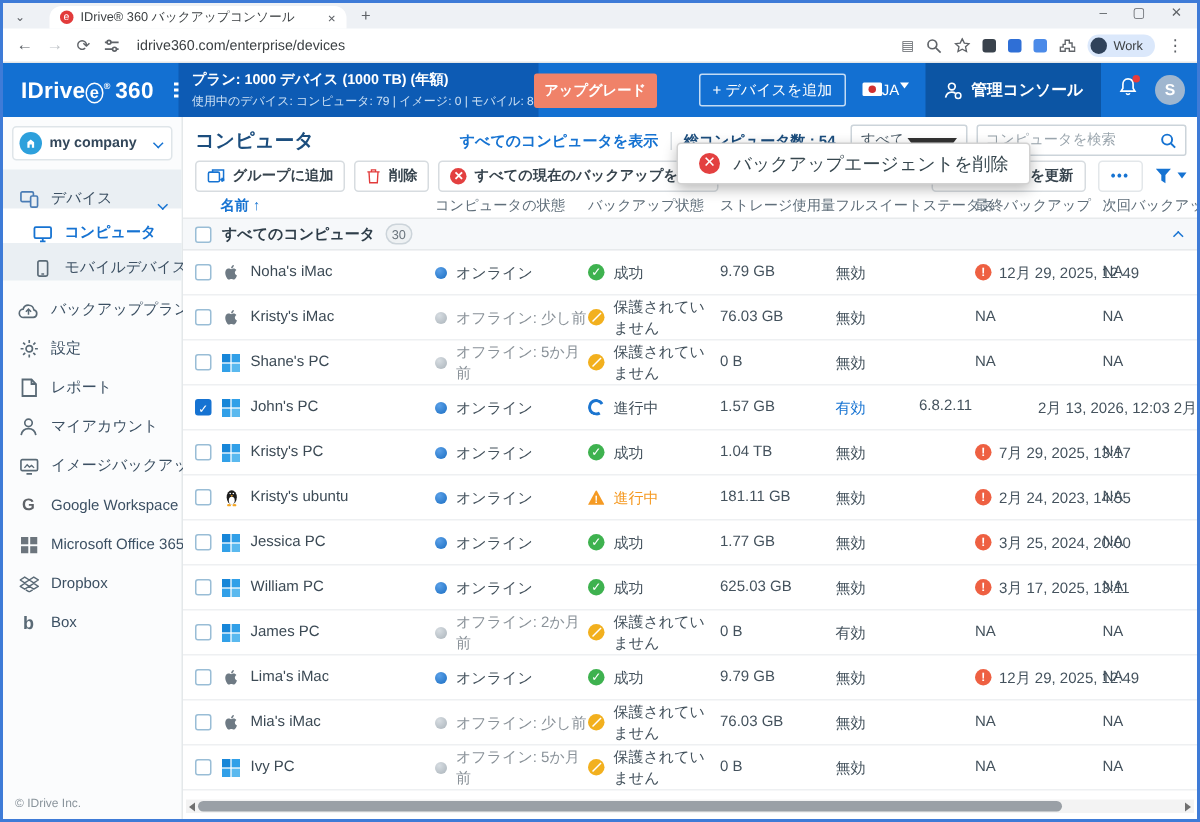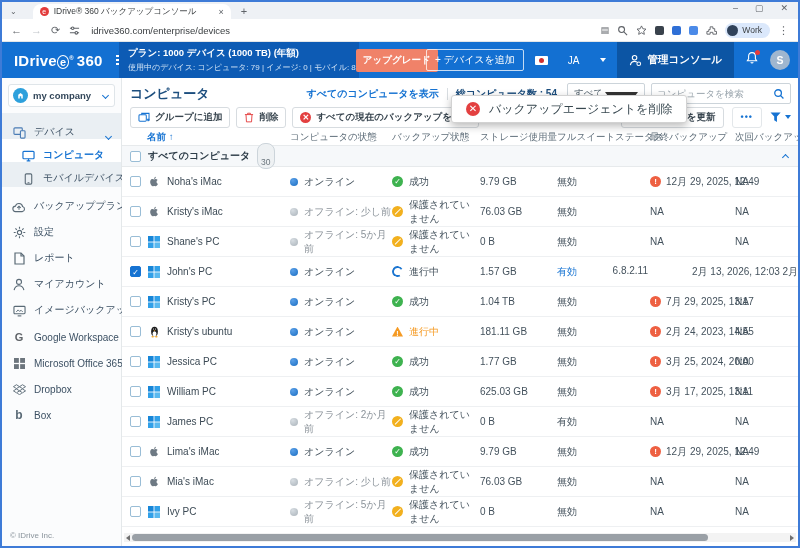--- a/index.html
+++ b/index.html
@@ -34,21 +34,21 @@
   .logo .n360 { font-weight:bold; margin-left:3px; }
   .hamburger { margin-left:14px; width:13px; }
   .hamburger div { height:1.5px; background:#fff; margin:2.5px 0; }
   .plan-box { position:absolute; left:117px; top:0; height:36px; width:240px; background:#0d5bb4; display:flex; align-items:center; padding:0 6px 0 9px; }
   .plan-lines { flex:1; }
   .plan-l1 { font-size:9.5px; font-weight:bold; white-space:nowrap; }
   .plan-l2 { font-size:8px; color:#cfe2f5; margin-top:2px; white-space:nowrap; }
   .upgrade-btn { background:#f08269; border-radius:2px; font-size:9.5px; font-weight:bold; padding:5px 7px; white-space:nowrap; }
   .hdr-right { position:absolute; right:8px; top:0; height:36px; display:flex; align-items:center; gap:11px; }
   .add-device { border:1px solid rgba(255,255,255,.75); border-radius:2px; padding:3px 8px; font-size:10px; white-space:nowrap; }
-  .lang { display:flex; align-items:center; gap:20px; font-size:10px; }
+  .lang { display:flex; gap:0; font-size:10px; }
   .flag { width:13px; height:9px; background:#fff; border-radius:1px; position:relative; }
   .flag::after { content:""; position:absolute; left:4px; top:2px; width:5px; height:5px; border-radius:50%; background:#d03030; }
   .caret-dn { width:0; height:0; border-left:3px solid transparent; border-right:3px solid transparent; border-top:4px solid #fff; }
   .console-btn { background:#0c55a4; height:36px; display:flex; align-items:center; gap:6px; padding:0 12px; font-size:10.5px; font-weight:bold; }
   .bell { position:relative; }
   .bell .dot { position:absolute; right:-1px; top:-1px; width:5px; height:5px; border-radius:50%; background:#e83c3c; }
   .avatar { width:20px; height:20px; border-radius:50%; background:#9fb6cf; color:#fff; font-size:10.5px; font-weight:bold; text-align:center; line-height:20px; }
 
   
   .app-body { display:flex; height:468px; }
@@ -94,21 +94,21 @@
   .popup-lbl { font-size:12px; color:#37474f; white-space:nowrap; }
 
   
   .thead { height:16px; display:flex; align-items:center; border-bottom:1px solid #e7eaec; font-size:9.5px; color:#5f6e7a; }
   .c1 { width:168px; padding-left:8px; } .c2 { width:102px; } .c3 { width:88px; }
   .c4 { width:77px; } .c5 { width:93px; } .c6 { width:85px; } .c7 { flex:1; min-width:0; }
   .thead .c1 { padding-left:25px; color:#1673d2; font-weight:bold; }
   .thead div { white-space:nowrap; overflow:visible; }
   .group-row { height:21px; background:#f6f8fa; border-bottom:1px solid #e7eaec; display:flex; align-items:center; gap:7px; padding:0 10px 0 8px; }
   .group-lbl { font-size:10px; font-weight:bold; color:#2f3e4a; }
-  .count-badge { min-width:16px; height:14px; border:1px solid #ccd4da; border-radius:8px; background:#eef1f3; color:#6a747c; font-size:8.5px; line-height:13px; text-align:center; padding:12px 3px; }
+  .count-badge { min-width:16px; height:14px; border:1px solid #ccd4da; border-radius:8px; background:#eef1f3; color:#6a747c; font-size:8.5px; line-height:13px; text-align:center; padding:0 3px; }
   .group-row .chev { margin-left:auto; transform:rotate(-135deg); margin-top:3px; }
   .rows {}
   .trow { height:30px; display:flex; align-items:center; border-bottom:1px solid #eef0f2; font-size:10px; color:#44525d; }
   .trow .c1 { display:flex; align-items:center; gap:6px; }
   .trow .c2, .trow .c3 { display:flex; align-items:center; gap:6px; }
   .name { color:#3c4a55; white-space:nowrap; overflow:hidden; }
   .cb { width:11px; height:11px; border:1px solid #99bdd6; border-radius:2px; background:#fff; flex-shrink:0; }
   .cb.checked { background:#1673d2; border-color:#1673d2; color:#fff; font-size:8px; line-height:11px; text-align:center; }
   .osic { width:14px; display:flex; justify-content:center; flex-shrink:0; }
   .dot { width:8px; height:8px; border-radius:50%; background:radial-gradient(circle at 35% 30%, #5aa0e8, #1b6ec2); flex-shrink:0; }

